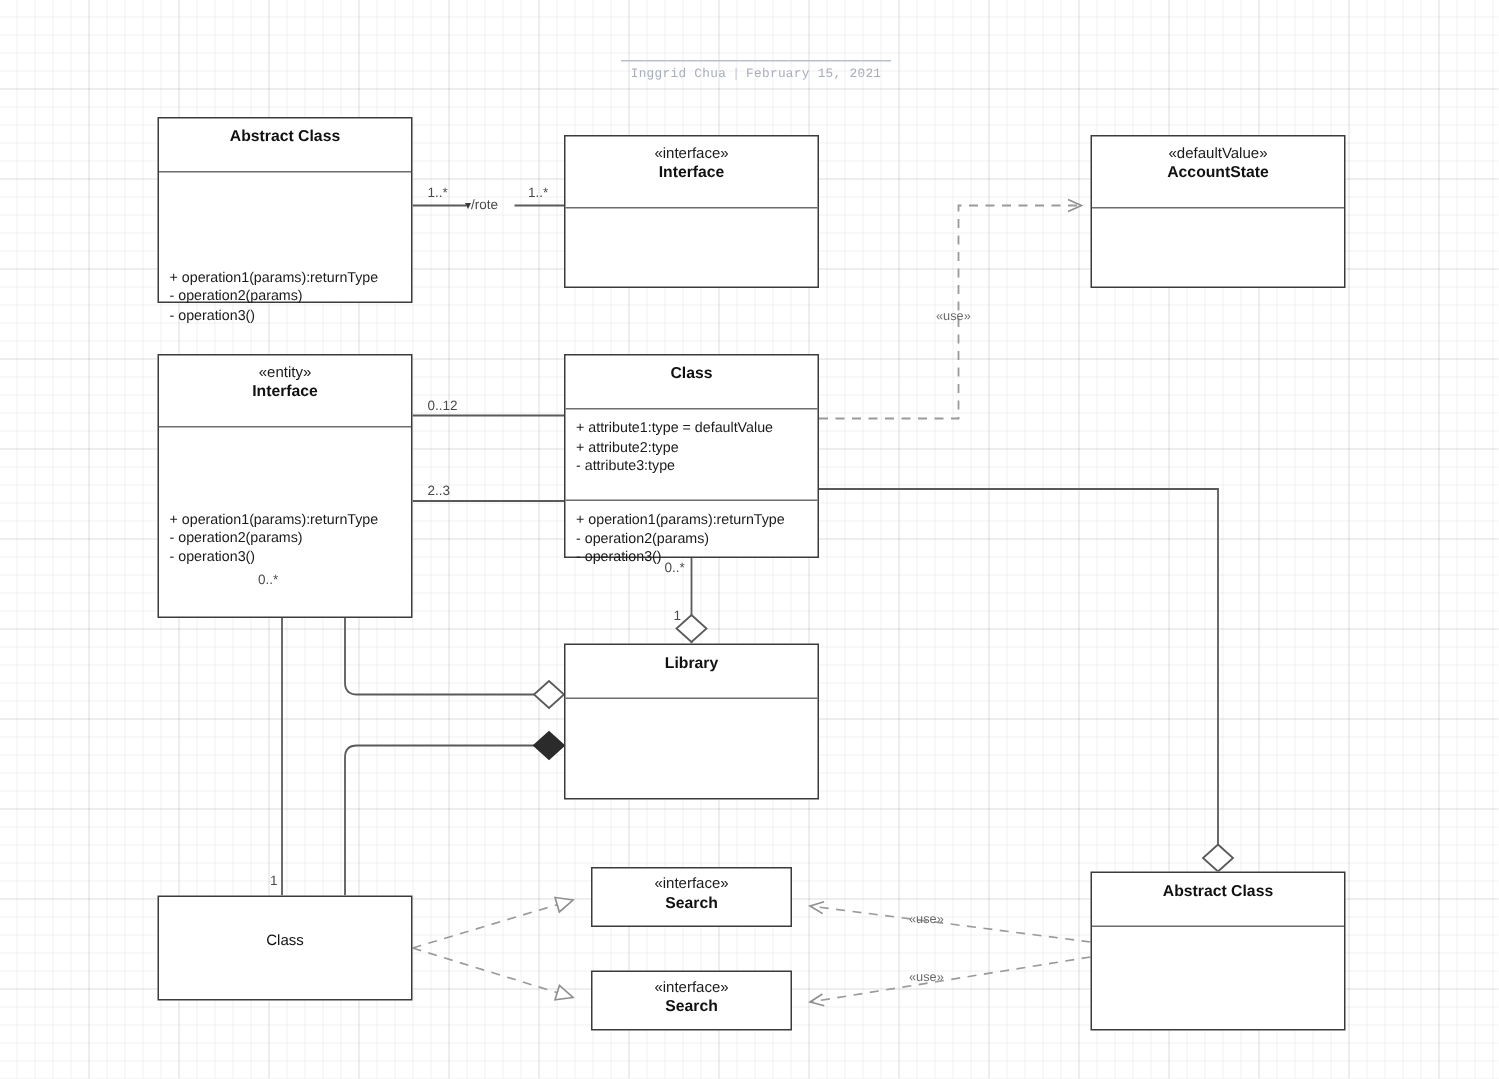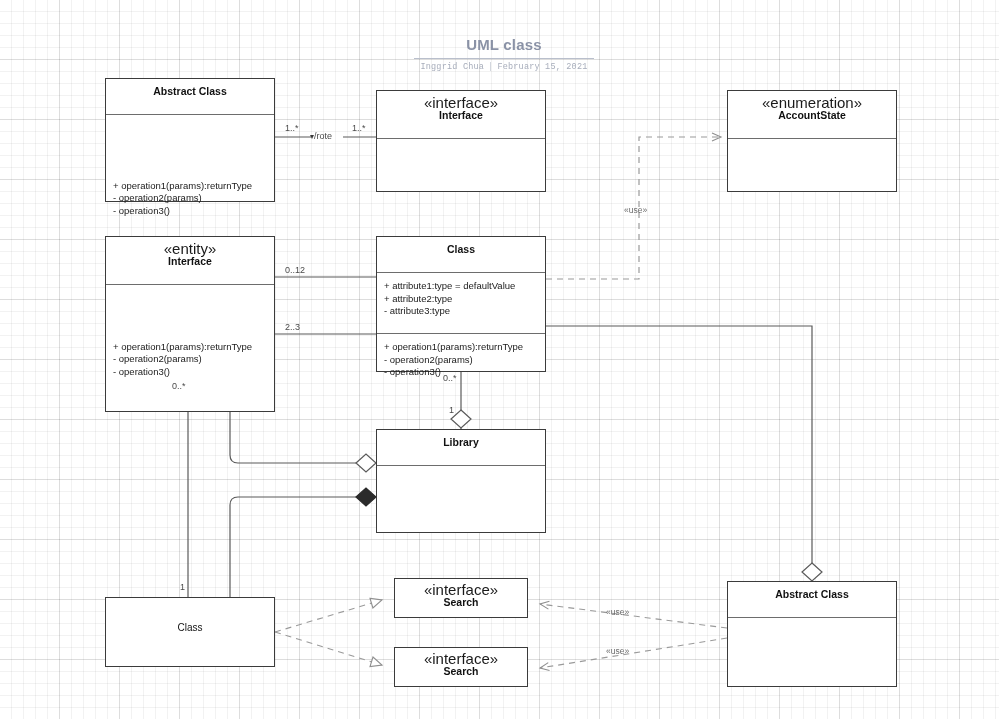--- a/index.html
+++ b/index.html
@@ -39,21 +39,21 @@
     background:#ffffff;
     border:1.4px solid #3b3b3b;
     box-sizing:border-box;
   }
   .uml-head{
     padding:6px 6px 16px 6px;
     text-align:center;
     border-bottom:1.6px solid #6d6d6d;
   }
   .uml-head.no-rule{border-bottom:none;}
-  .stereo{font-size:15px;color:#1a1a1a;line-height:12px;}
+  .stereo{font-size:10px;color:#1a1a1a;line-height:12px;}
   .cname{font-size:10.5px;font-weight:bold;color:#111;line-height:13px;}
   .cname.plain{font-weight:normal;}
   .uml-comp{
     padding:7px 7px;
     border-bottom:1.6px solid #6d6d6d;
   }
   .uml-comp.last{border-bottom:none;}
   .uml-comp.empty{padding:0;}
   .feat{font-size:9.5px;color:#1a1a1a;line-height:12.5px;white-space:nowrap;}
   .centered-body{
@@ -140,21 +140,20 @@
     <g>
       <line x1="727" y1="628" x2="540" y2="604" stroke="#9a9a9a" stroke-width="1.1" stroke-dasharray="6,5" marker-end="url(#open-arrow)"></line>
     </g>
 
     <g>
       <line x1="727" y1="638" x2="540" y2="668" stroke="#9a9a9a" stroke-width="1.1" stroke-dasharray="6,5" marker-end="url(#open-arrow)"></line>
     </g>
   </svg>
 
   <div class="title-block">
-    <div class="doc-title">UML class</div>
     <div class="title-rule"></div>
     <div class="doc-meta">
       <span>Inggrid Chua</span><span class="sep">|</span><span>February 15, 2021</span>
     </div>
   </div>
 
   <div class="uml-box" style="left:105px;top:78px;width:170px;height:124px;">
     <div class="uml-head">
       <div class="cname">Abstract Class</div>
     </div>
@@ -170,21 +169,21 @@
   <div class="uml-box" style="left:376px;top:90px;width:170px;height:102px;">
     <div class="uml-head">
       <div class="stereo">«interface»</div>
       <div class="cname">Interface</div>
     </div>
     <div class="uml-comp last empty"></div>
   </div>
 
   <div class="uml-box" style="left:727px;top:90px;width:170px;height:102px;">
     <div class="uml-head">
-      <div class="stereo">«enumeration»</div>
+      <div class="stereo">«defaultValue»</div>
       <div class="cname">AccountState</div>
     </div>
     <div class="uml-comp last empty"></div>
   </div>
 
   <div class="uml-box" style="left:105px;top:236px;width:170px;height:176px;">
     <div class="uml-head">
       <div class="stereo">«entity»</div>
       <div class="cname">Interface</div>
     </div>

